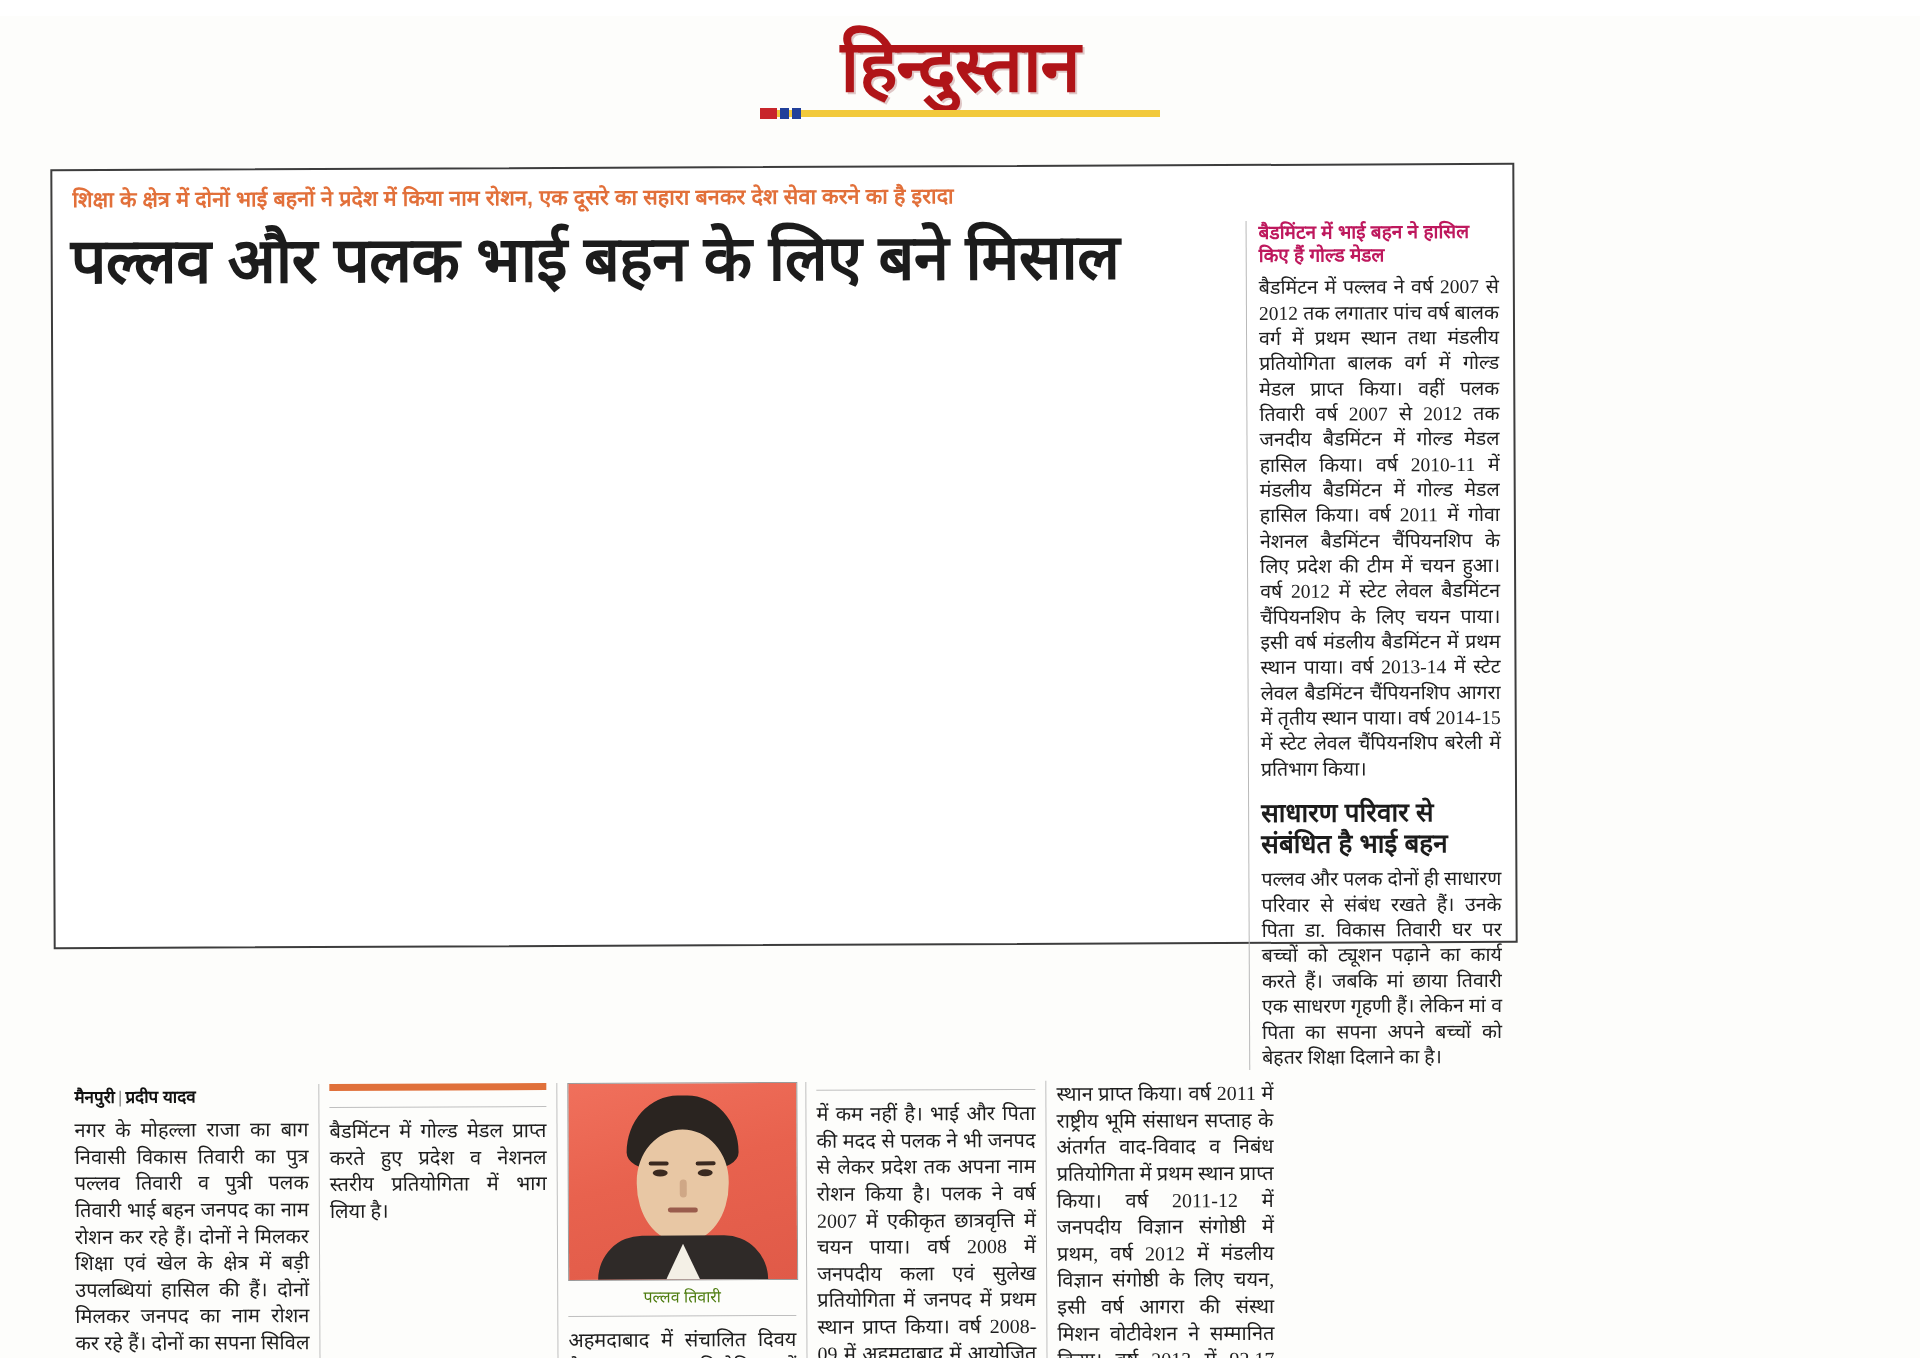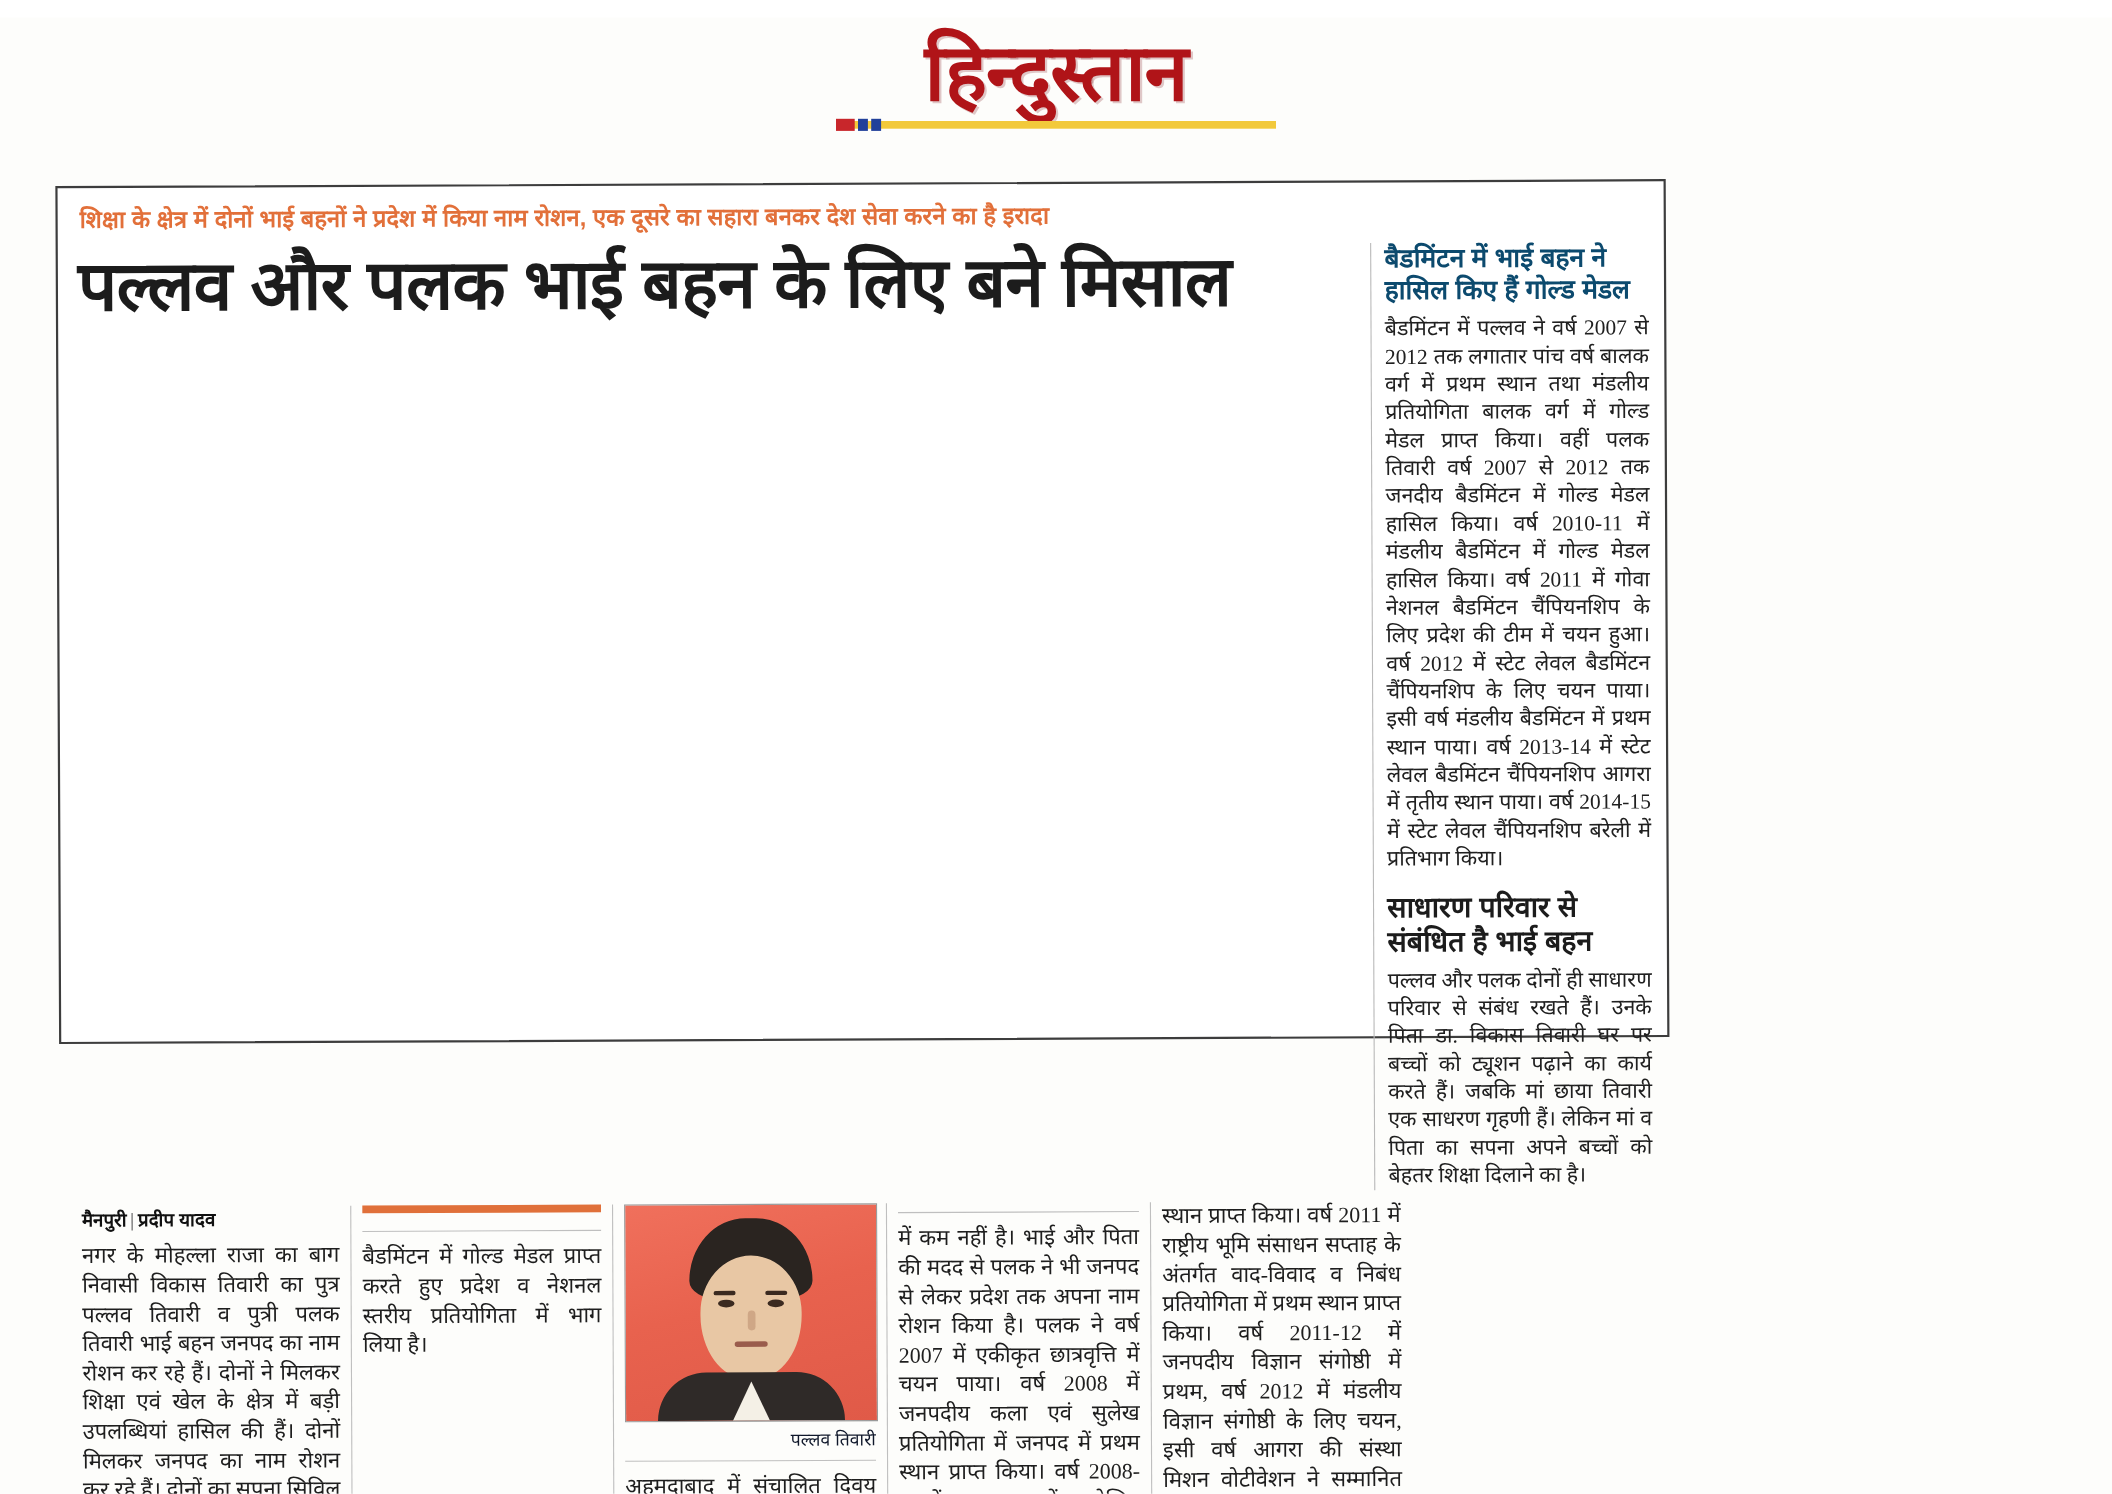--- a/index.html
+++ b/index.html
@@ -118,24 +118,24 @@
     white-space: nowrap;
     padding-left: 4px;
   }
   .headline-side {
     flex: 1 1 auto;
     padding-left: 12px;
     border-left: 1px solid #b9b9b9;
   }
   .side-head {
     font-family: "Liberation Sans", "DejaVu Sans", sans-serif;
-    font-size: 24px;
+    font-size: 19px;
     font-weight: 700;
     line-height: 1.22;
-    color: #0c4a6e;
+    color: #be185d;
   }
   .side-body {
     font-size: 19.5px;
     line-height: 1.30;
     text-align: justify;
     margin-top: 8px;
     color: #202020;
   }
   .side-head2 {
     font-family: "Liberation Sans", "DejaVu Sans", sans-serif;
@@ -283,23 +283,23 @@
     position: absolute;
     left: 50%; bottom: 0;
     transform: translateX(-50%);
     width: 34px; height: 36px;
     background: #f4f0e6;
     clip-path: polygon(50% 0, 100% 100%, 0 100%);
   }
   .photo-caption {
     font-family: "Liberation Sans", "DejaVu Sans", sans-serif;
     font-size: 16px;
-    color: #0f172a;
+    color: #4d7c0f;
     padding-top: 5px;
-    text-align: right;
+    text-align: center;
   }
 
   .rule-h {
     height: 1px;
     background: #bfbfbf;
     margin: 8px 0 10px 0;
   }
 </style>
 </head>
 <body>

